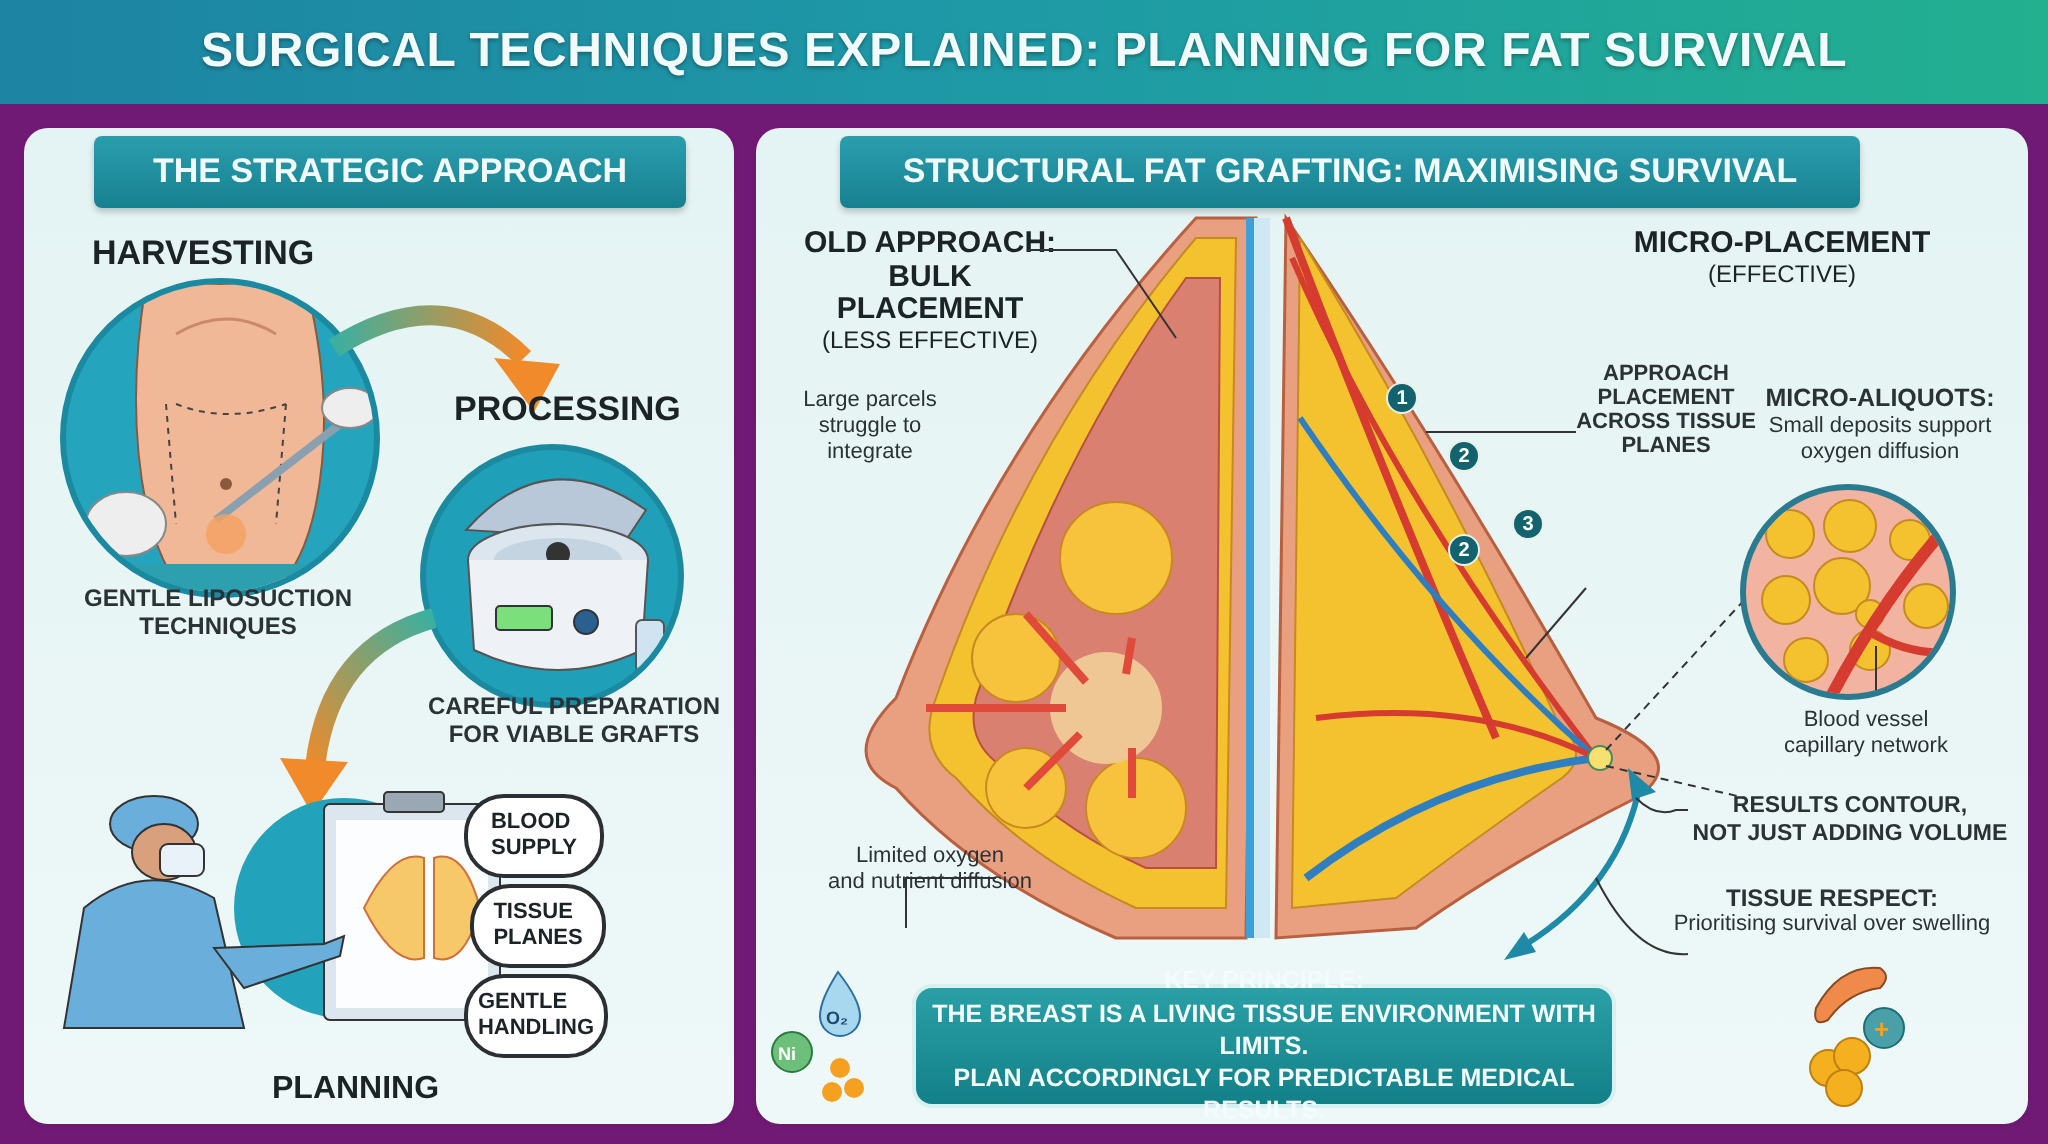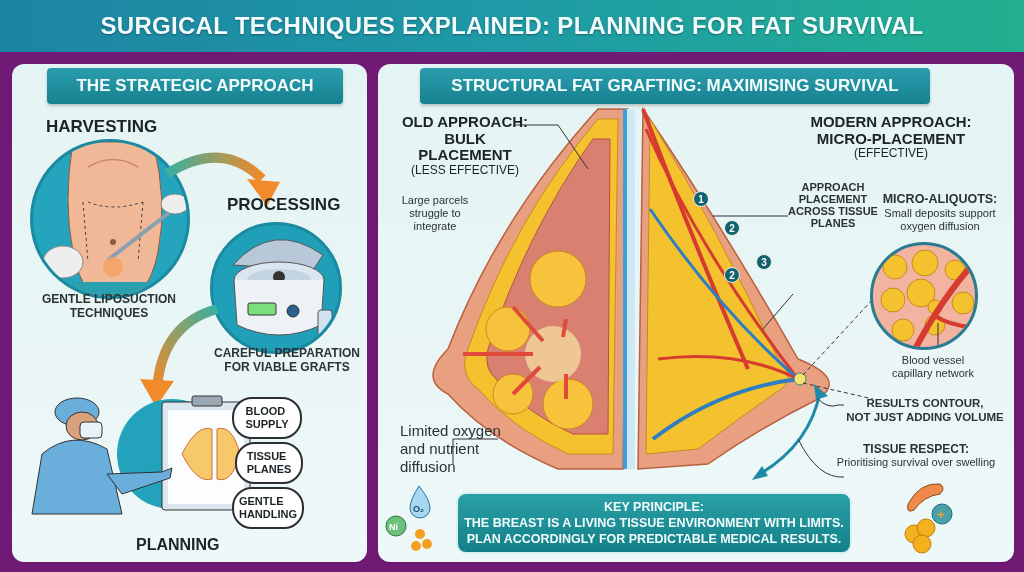--- a/index.html
+++ b/index.html
@@ -22,21 +22,21 @@
   .pill-right { left: 42px; top: 4px; width: 510px; }
 
   .label-bold { position: absolute; font-weight: 700; color: #1c2326; }
   .label-small { position: absolute; color: #2a3236; text-align: center; line-height: 1.2; }
 
   .circle-img { position: absolute; border-radius: 50%; overflow: hidden; border: 3px solid #1b8aa0; }
 
   .cloud { position: absolute; background: #fff; border: 2px solid #2b2f33; border-radius: 20px; font-weight: 700; font-size: 11px;
     color: #1c2326; line-height: 1.15; display: flex; align-items: center; justify-content: center; }
 
-  .key-box { position: absolute; left: 78px; top: 428px; width: 396px; height: 62px; border-radius: 10px;
+  .key-box { position: absolute; left: 78px; top: 428px; width: 352px; height: 62px; border-radius: 10px;
     background: linear-gradient(180deg, #2aa0a6 0%, #138088 100%); border: 2px solid #d8f0f0;
     color: #f3fcfc; font-weight: 700; text-align: center; font-size: 12.5px; line-height: 1.3;
     display: flex; flex-direction: column; justify-content: center; }
 
   .num-badge { position: absolute; width: 16px; height: 16px; border-radius: 50%; background: #13636e; color: #fff;
     font-size: 10px; font-weight: 700; display: flex; align-items: center; justify-content: center; border: 1px solid #e8f0e8; }
 
   svg { position: absolute; overflow: visible; }
 </style>
 </head>
@@ -153,21 +153,20 @@
   <div class="panel panel-right">
     <div class="pill pill-right">STRUCTURAL FAT GRAFTING: MAXIMISING SURVIVAL</div>
 
     <div class="label-small" style="left:22px; top:50px; width:130px; font-weight:700; font-size:15px; color:#1c2326; line-height:1.1;">
       <div>OLD APPROACH:</div>
       <div>BULK PLACEMENT</div>
       <div style="font-size:12px; font-weight:400;">(LESS EFFECTIVE)</div>
     </div>
 
     <div class="label-small" style="left:418px; top:50px; width:190px; font-weight:700; font-size:15px; color:#1c2326; line-height:1.1;">
-      <div>MODERN APPROACH:</div>
       <div>MICRO-PLACEMENT</div>
       <div style="font-size:12px; font-weight:400;">(EFFECTIVE)</div>
     </div>
 
     <svg width="440" height="380" viewBox="0 0 440 380" style="left:40px; top:45px;">
 
       <path d="M180 0 Q80 110 30 240 Q0 270 30 285 Q70 330 140 360 L205 360 L210 0 Z" fill="#e8a080" stroke="#b86040" stroke-width="1.5"></path>
       <path d="M180 10 Q95 110 50 240 Q40 265 60 280 Q95 320 150 345 L195 345 L200 10 Z" fill="#f5c22f" stroke="#c58a20"></path>
       <path d="M175 30 Q110 120 70 240 Q65 260 80 272 Q110 305 155 325 L190 325 L192 30 Z" fill="#d98070" stroke="#b85040"></path>
 
@@ -209,21 +208,21 @@
     <div class="num-badge" style="left:315px; top:127px;">1</div>
     <div class="num-badge" style="left:346px; top:156px;">2</div>
     <div class="num-badge" style="left:346px; top:203px;">2</div>
     <div class="num-badge" style="left:378px; top:190px;">3</div>
 
     <div class="label-small" style="left:12px; top:130px; width:90px; font-size:11px;">
       <div>Large parcels</div>
       <div>struggle to</div>
       <div>integrate</div>
     </div>
-    <div class="label-small" style="left:22px; top:358px; width:130px; font-size:15px; text-align:left;">
+    <div class="label-small" style="left:22px; top:358px; width:130px; font-size:11px; text-align:center;">
       <div>Limited oxygen</div>
       <div>and nutrient diffusion</div>
     </div>
 
     <div class="label-small" style="left:405px; top:117px; width:100px; font-weight:700; font-size:11px; line-height:1.1;">
       <div>APPROACH</div>
       <div>PLACEMENT</div>
       <div>ACROSS TISSUE</div>
       <div>PLANES</div>
     </div>

